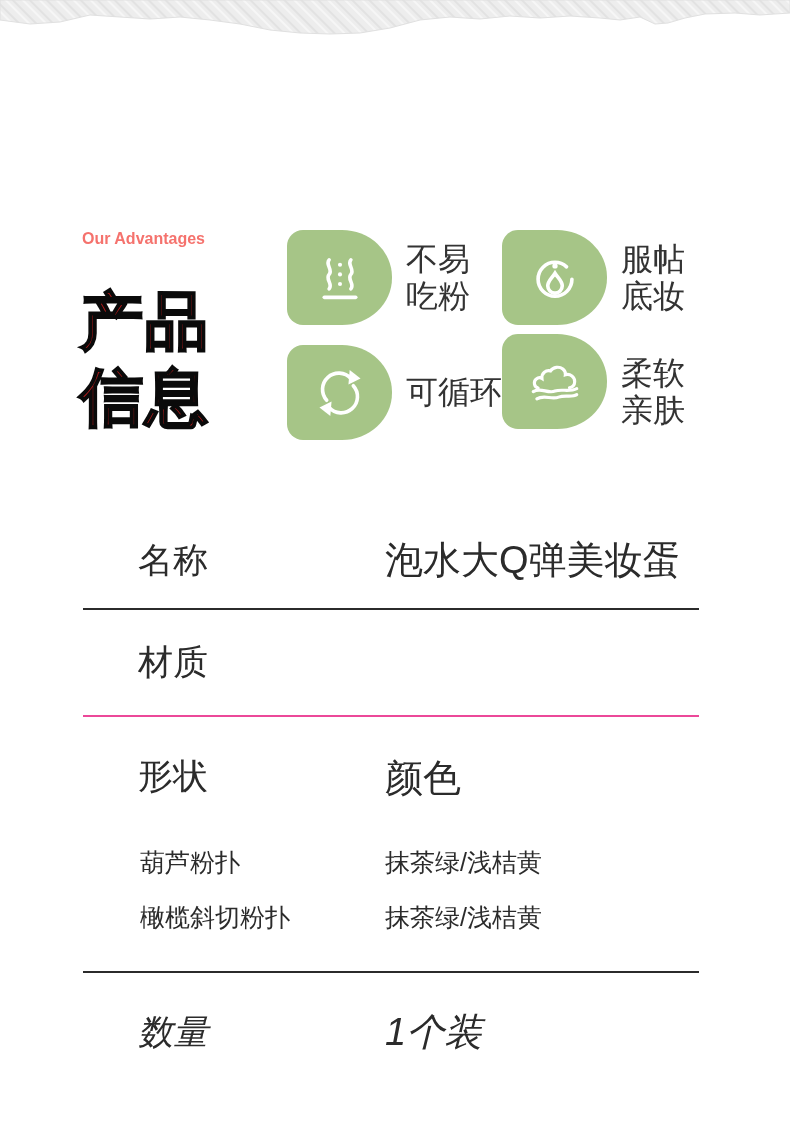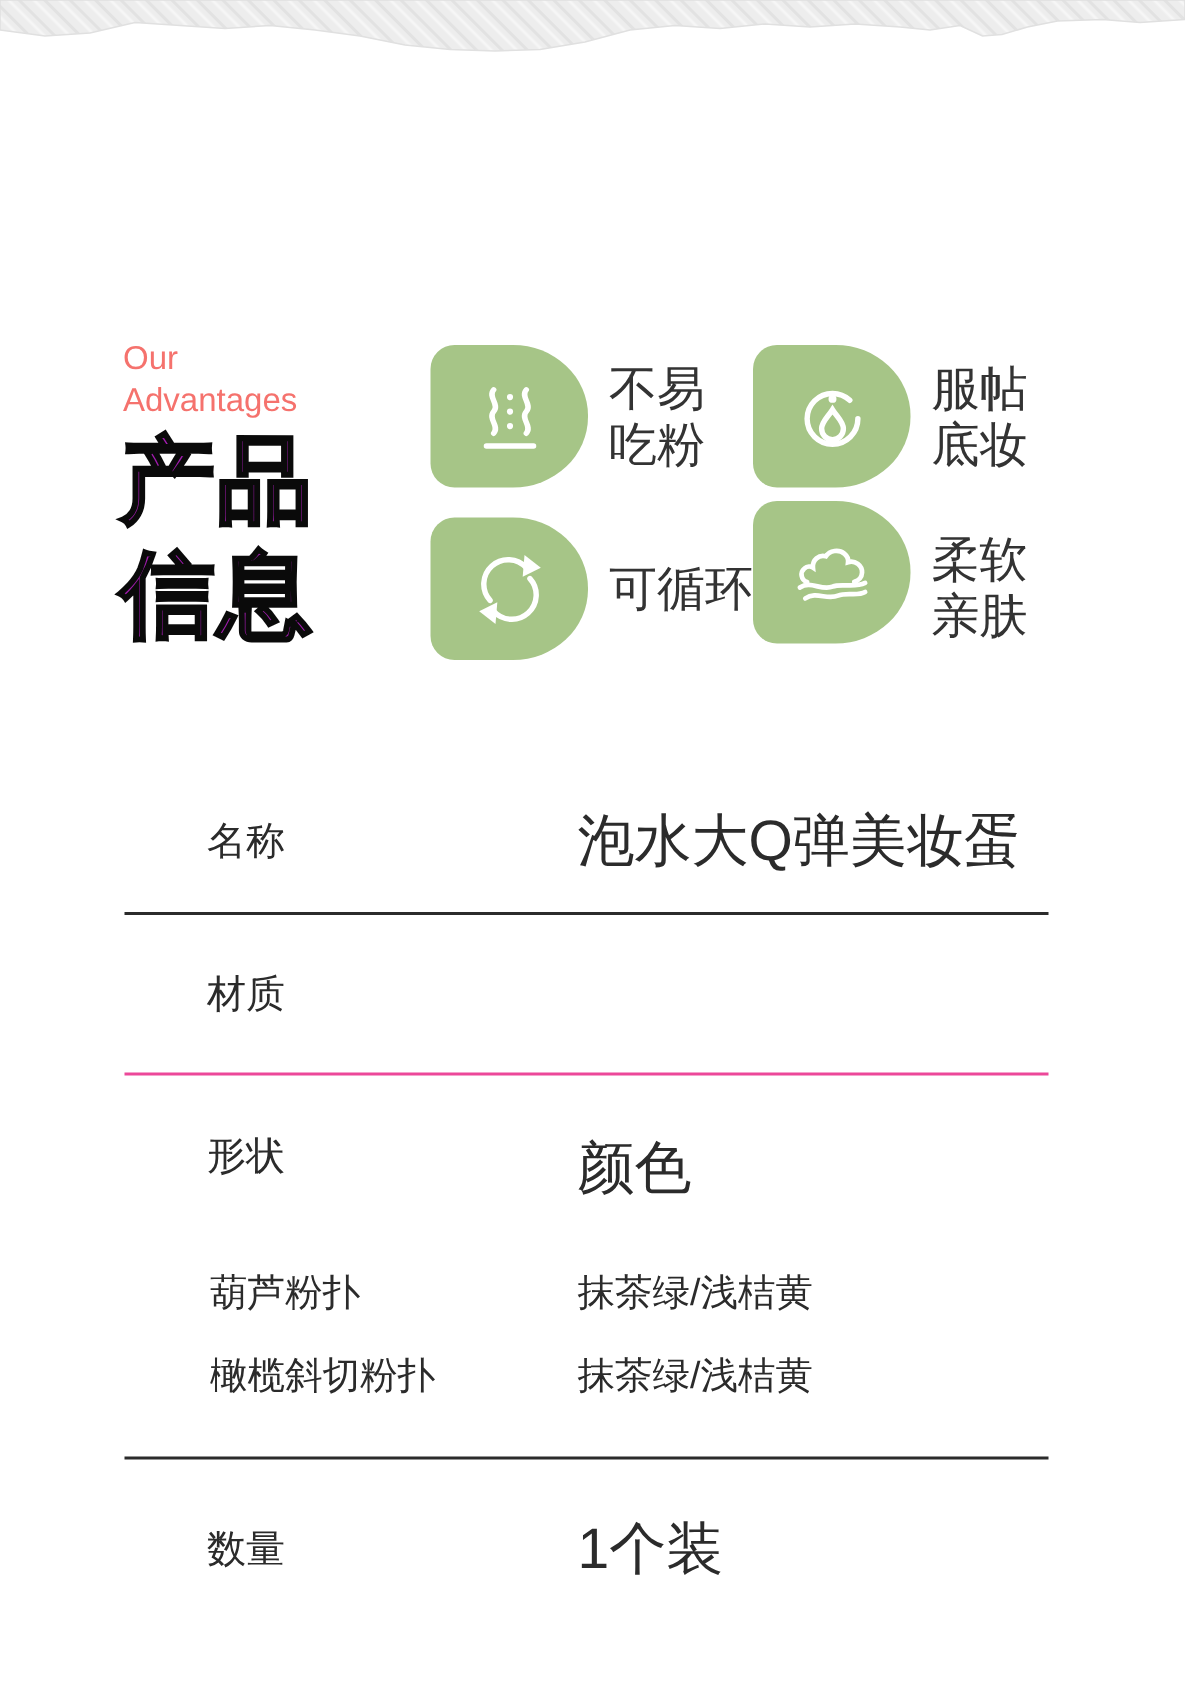--- a/index.html
+++ b/index.html
@@ -3,41 +3,41 @@
 <meta charset="utf-8">
 <style>
   html,body{margin:0;padding:0;}
   body{background:#ffffff;font-family:"Liberation Sans",sans-serif;}
   .page{position:relative;width:790px;height:1135px;background:#ffffff;overflow:hidden;}
 
   
   .torn-header{position:absolute;top:0;left:0;width:790px;height:70px;}
 
   
-  .eyebrow{position:absolute;left:82px;top:225px;width:150px;font-size:22px;line-height:28px;
-           color:#f5726d;font-weight:normal;}
+  .eyebrow{position:absolute;left:82px;top:225px;width:150px;font-size:16px;line-height:28px;
+           color:#f5726d;font-weight:bold;}
   .page-title{position:absolute;left:80px;top:283px;font-size:63px;line-height:76px;
-           font-weight:900;color:#a21caf;letter-spacing:2px;white-space:pre-line;
+           font-weight:900;color:#b91c1c;letter-spacing:2px;white-space:pre-line;
            -webkit-text-stroke:2px #0a0a0a;}
   .adv-item{position:absolute;display:flex;align-items:center;height:95px;}
   .adv-item.p1{left:287px;top:230px;} .adv-item.p2{left:502px;top:230px;}
   .adv-item.p3{left:287px;top:345px;} .adv-item.p4{left:502px;top:334px;align-items:flex-end;}
   .adv-badge{width:105px;height:95px;background:#a6c587;flex:0 0 auto;
            border-radius:16px 50px 50px 16px / 16px 47px 47px 16px;
            display:flex;align-items:center;justify-content:center;}
   .adv-label{margin-left:14px;font-size:32px;line-height:37px;color:#333333;white-space:pre-line;}
 
   
   .info-table{position:absolute;left:83px;top:513px;width:616px;color:#2b2b2b;}
   .info-row{position:relative;box-sizing:border-box;display:flex;align-items:center;}
   .row-1{height:97px;border-bottom:2px solid #2b2b2b;}
   .row-2{height:107px;border-bottom:2px solid #ec4899;}
   .row-3{height:256px;border-bottom:2px solid #2b2b2b;display:block;}
-  .row-4{height:118px;}
-  .info-label{padding-left:55px;width:247px;box-sizing:content-box;font-size:26px;flex:0 0 auto;}
+  .row-4{height:118px;font-style:italic;}
+  .info-label{padding-left:55px;width:247px;box-sizing:content-box;font-size:35px;flex:0 0 auto;}
   .info-value{font-size:38px;}
   .row3-header{position:absolute;top:36px;left:0;width:100%;display:flex;}
   .sub-rows{position:absolute;top:110px;left:0;width:100%;}
   .sub-row{display:flex;font-size:25px;line-height:40px;margin-top:15px;}
   .sub-label{padding-left:57px;width:245px;box-sizing:content-box;flex:0 0 auto;}
   .icon-svg{display:block;}
 </style>
 </head>
 <body>
 

